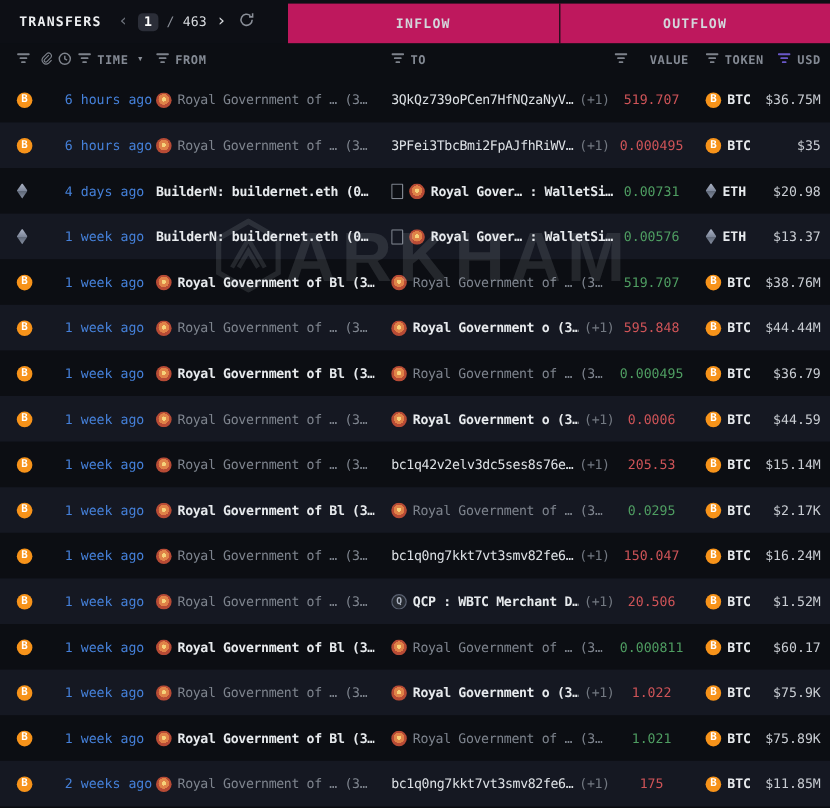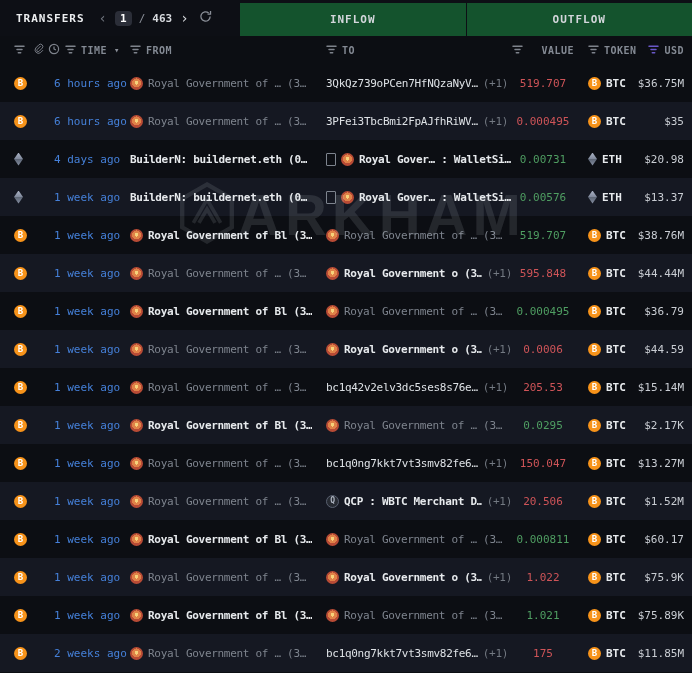--- a/index.html
+++ b/index.html
@@ -9,24 +9,24 @@
   
   .topbar{display:flex;height:36px;background:#0d0f15;}
   .topbar-left{width:224px;flex:none;display:flex;align-items:center;padding-left:16px;gap:9px;}
   .transfers-label{color:#eceef0;font-weight:bold;font-size:11px;letter-spacing:1px;}
   .pager{display:flex;align-items:center;gap:7px;margin-left:4px;}
   .chev{background:none;border:none;font-family:inherit;font-size:14px;line-height:1;cursor:pointer;padding:0 1px;}
   .chev.prev{color:#6f747d;}
   .chev.next{color:#d7dade;}
   .page-pill{background:#2b2e38;border-radius:4px;padding:1px 5px;color:#fff;font-weight:bold;font-size:11px;}
   .page-sep{color:#8a8f98;}
-  .page-total{color:#d7dade;font-weight:bold;}
+  .page-total{color:#d7dade;font-weight:normal;}
   .refresh-btn{background:none;border:none;cursor:pointer;display:flex;align-items:center;padding:0;margin-left:2px;}
   .tabs{flex:1;display:flex;padding-top:3px;}
-  .tab{flex:1;background:#14532d;display:flex;align-items:center;justify-content:center;
+  .tab{flex:1;background:#be185d;display:flex;align-items:center;justify-content:center;
     color:#d3d6db;font-weight:bold;font-size:11px;letter-spacing:1px;cursor:pointer;border-left:1px solid #0d0f15;text-align:right;}
   .tab:first-child{border-left:none;}
 
   
   .colhead{height:28px;display:grid;grid-template-columns:28px 88px 196px 186px 62px 62px 1fr;
     align-items:center;padding:0 8px 0 14px;color:#848a94;font-size:10px;font-weight:bold;letter-spacing:.5px;}
   .ch{display:flex;align-items:center;gap:5px;white-space:nowrap;cursor:pointer;}
   .ch-left{gap:8px;}
   .ch-time{padding-left:6px;}
   .ch-value{justify-content:space-between;}
@@ -385,21 +385,21 @@
         </span>
     <span class="c-to">
           <span class="lbl addr">bc1q0ng7kkt7vt3smv82fe6…</span>
           <span class="plus">(+1)</span>
         </span>
     <span class="c-value neg">150.047</span>
     <span class="c-token">
           <span class="coin btc">B</span>
           <span>BTC</span>
         </span>
-    <span class="c-usd">$13.27M</span>
+    <span class="c-usd">$16.24M</span>
   </div>
       <div class="row even">
     <span class="c-chain">
           <span class="coin btc">B</span>
         </span>
     <span class="c-time">1 week ago</span>
     <span class="c-from">
           <span class="av bhutan"></span>
           <span class="lbl grey">Royal Government of … (3…</span>
         </span>

